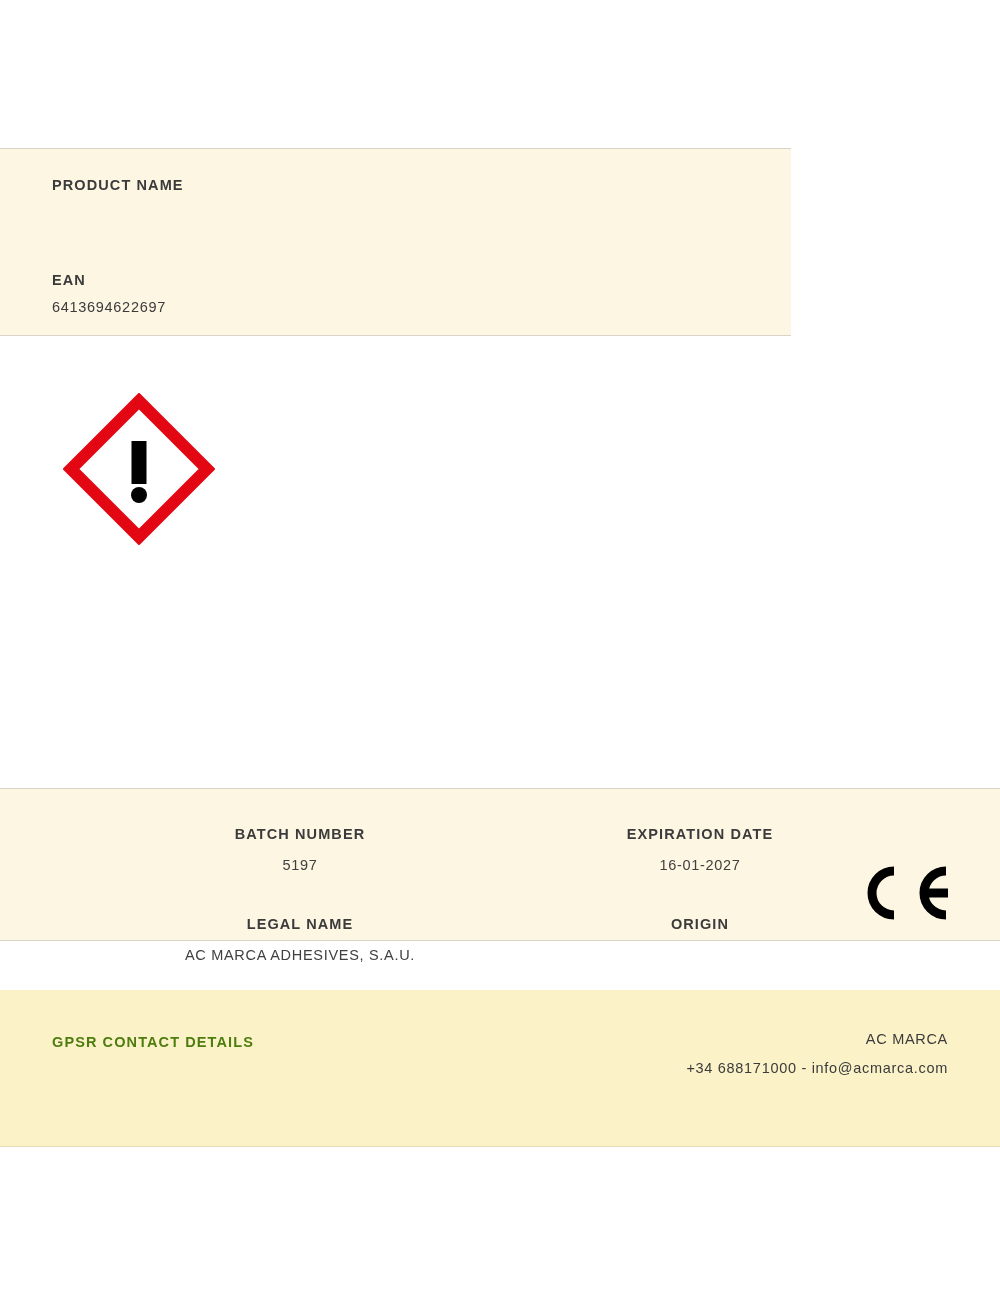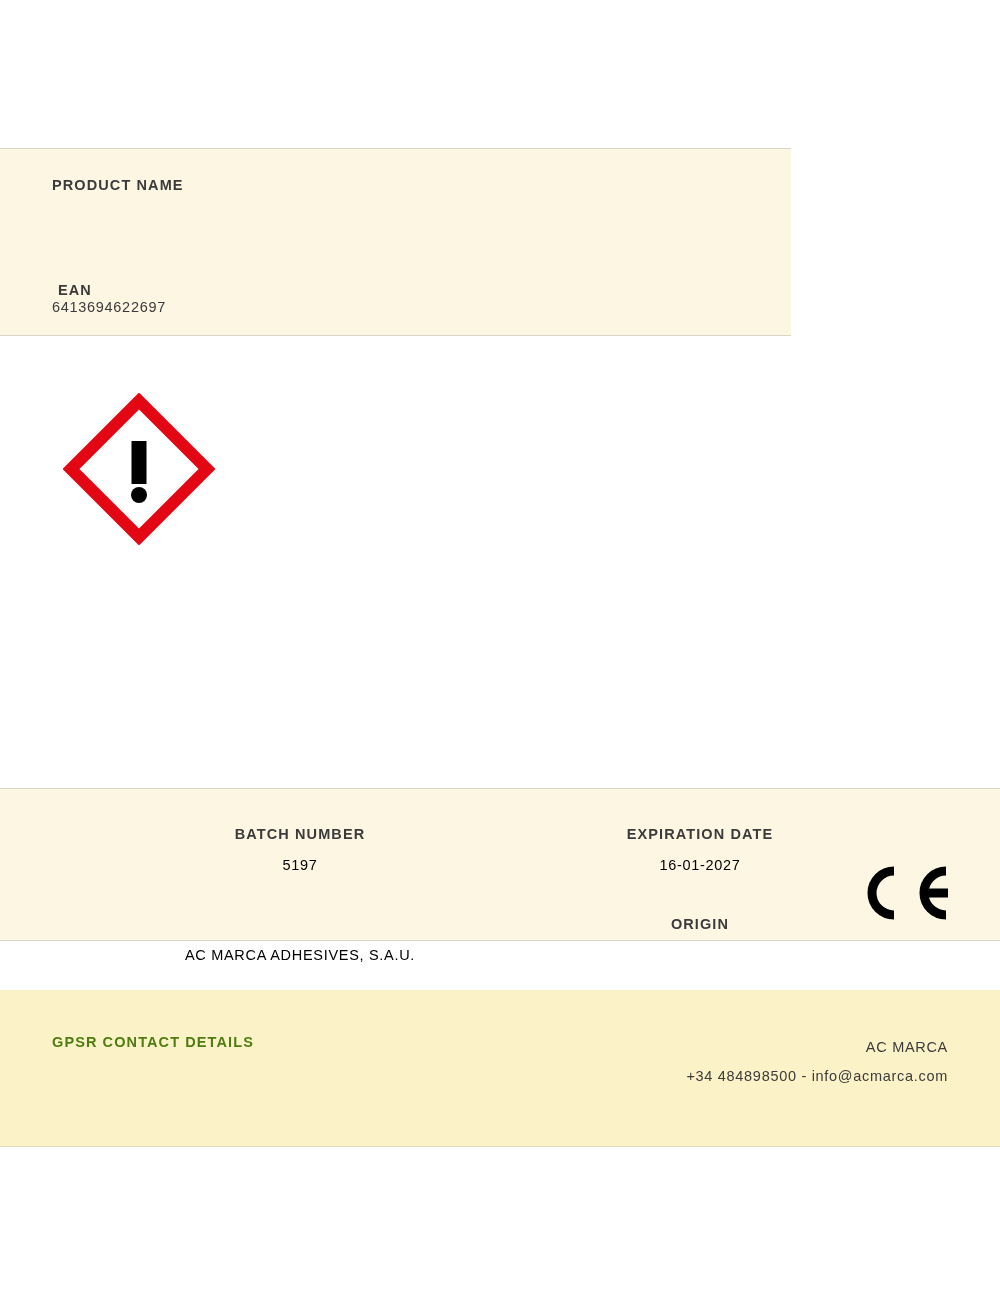--- a/index.html
+++ b/index.html
@@ -40,21 +40,21 @@
     color: #3b3b3b;
   }
   .field-value {
     font-size: 14.5px;
     letter-spacing: 0.7px;
     color: #3b3b3b;
     font-weight: normal;
   }
   .pn-label { position: absolute; left: 52px; top: 28px; }
   .pn-value { position: absolute; left: 52px; top: 58px; }
-  .ean-label { position: absolute; left: 52px; top: 133px; margin-left: 6px; }
+  .ean-label { position: absolute; left: 52px; top: 123px; }
   .ean-value { position: absolute; left: 52px; top: 150px; }
 
   
   .picto-area {
     position: absolute;
     left: 0;
     top: 336px;
     width: 1000px;
     height: 452px;
     background: #ffffff;
@@ -85,21 +85,21 @@
     letter-spacing: 1.1px;
     font-weight: bold;
     color: #3b3b3b;
     text-align: center;
     white-space: nowrap;
   }
   .det-value {
     position: absolute;
     font-size: 14.5px;
     letter-spacing: 0.7px;
-    color: #000000;
+    color: #404040;
     text-align: center;
     white-space: nowrap;
   }
   .col-left { left: 100px; width: 400px; }
   .col-right { left: 500px; width: 400px; }
   .row-1-label { top: 37px; }
   .row-1-value { top: 68px; }
   .row-2-label { top: 127px; }
   .row-2-value { top: 158px; }
 
@@ -128,21 +128,20 @@
     font-size: 14.5px;
     letter-spacing: 1.1px;
     font-weight: bold;
     color: #4d7c0f;
   }
   .gpsr-lines {
     position: absolute;
     right: 52px;
     top: 35px;
     text-align: right;
-    margin-top: 8px;
   }
   .gpsr-lines div {
     font-size: 14.5px;
     letter-spacing: 0.7px;
     color: #3b3b3b;
     line-height: 29px;
     white-space: nowrap;
   }
 </style>
 </head>
@@ -167,34 +166,35 @@
     </div>
   </div>
 
   <div class="details-block">
     <div class="det-label col-left row-1-label">BATCH NUMBER</div>
     <div class="det-value col-left row-1-value">5197</div>
 
     <div class="det-label col-right row-1-label">EXPIRATION DATE</div>
     <div class="det-value col-right row-1-value">16-01-2027</div>
 
+    <div class="det-label col-left row-2-label">LEGAL NAME</div>
     <div class="det-value col-left row-2-value">AC MARCA ADHESIVES, S.A.U.</div>
 
     <div class="det-label col-right row-2-label">ORIGIN</div>
 
     <div class="ce-mark">
       <svg width="92" height="56" viewBox="0 0 92 56" xmlns="http://www.w3.org/2000/svg">
         <path d="M36 6 A22 22 0 1 0 36 50" fill="none" stroke="#000000" stroke-width="9"></path>
         <path d="M88 6 A22 22 0 1 0 88 50" fill="none" stroke="#000000" stroke-width="9"></path>
         <rect x="66" y="23.5" width="24" height="9" fill="#000000"></rect>
       </svg>
     </div>
   </div>
 
   <div class="gpsr-block">
     <div class="gpsr-label">GPSR CONTACT DETAILS</div>
     <div class="gpsr-lines">
       <div>AC MARCA</div>
-      <div>+34 484898500 - info@acmarca.com</div>
+      <div>+34 688171000 - info@acmarca.com</div>
     </div>
   </div>
 
 </div>
 
 </body></html>

